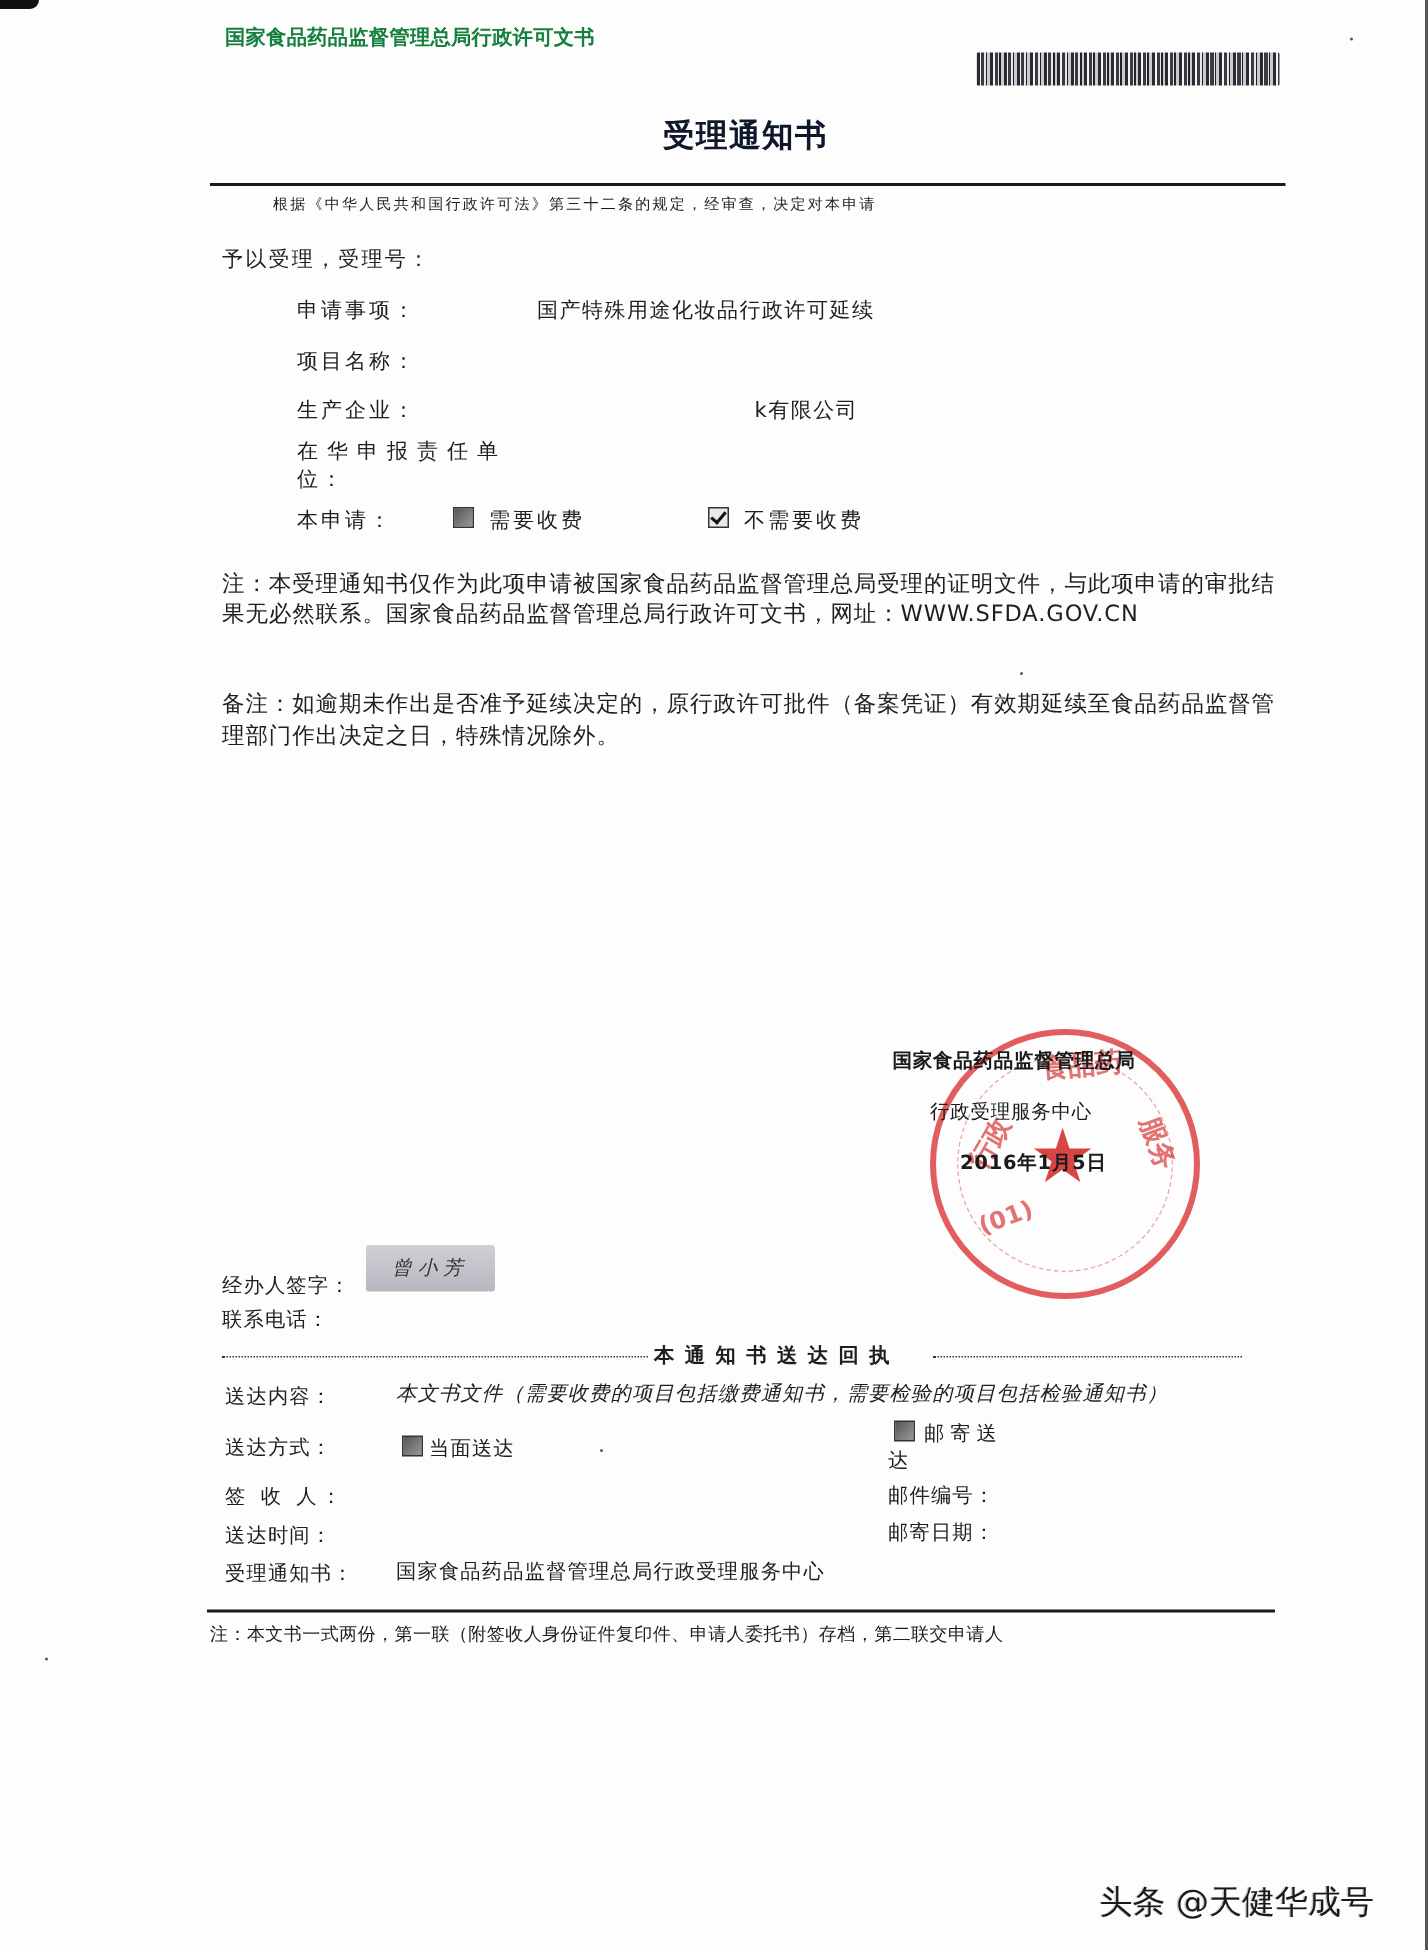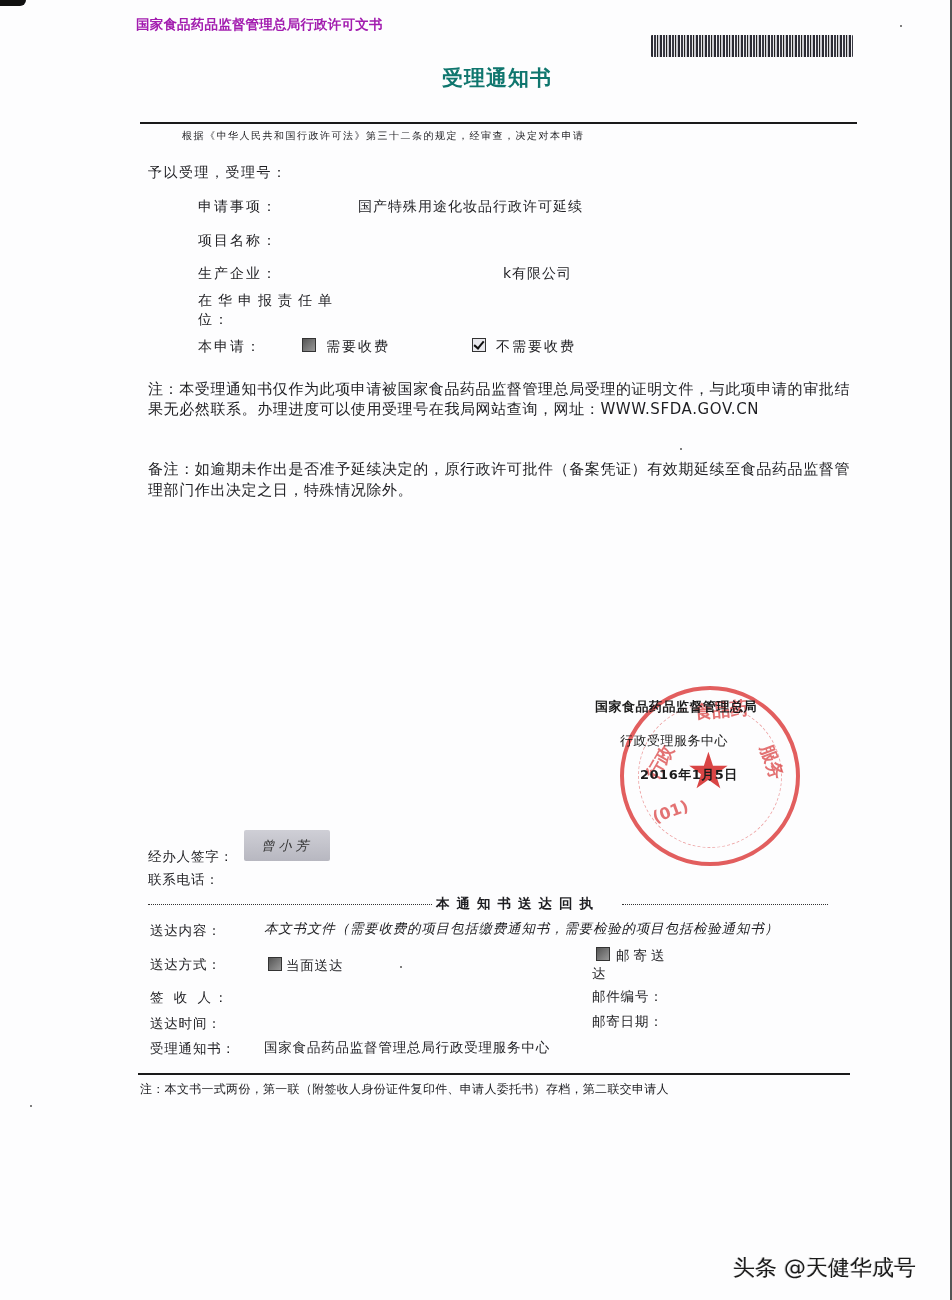--- a/index.html
+++ b/index.html
@@ -10,30 +10,30 @@
     color: #1e1e22;
   }
   .corner-tl {
     position: absolute; left: 0; top: 0; width: 26px; height: 6px;
     background: #111; border-bottom-right-radius: 6px;
   }
   .edge-right {
     position: absolute; right: 0; top: 0; width: 2px; height: 1300px; background: #555;
   }
   .abs { position: absolute; white-space: nowrap; }
-  .org-header { left: 136px; top: 16px; font-size: 13.5px; font-weight: bold; letter-spacing: 0.2px; color: #a21caf; }
+  .org-header { left: 150px; top: 16px; font-size: 13.5px; font-weight: bold; letter-spacing: 0.2px; color: #15803d; }
   .barcode {
     left: 651px; top: 35px; width: 202px; height: 22px;
     background: repeating-linear-gradient(90deg,
       #2a2a33 0px, #2a2a33 2px, #f4f4f6 2px, #f4f4f6 3px,
       #3a3a44 3px, #3a3a44 5px, #e6e6ea 5px, #e6e6ea 6px,
       #222 6px, #222 7px, #c9c9cf 7px, #c9c9cf 9px);
     border-radius: 1px;
   }
-  .doc-title { left: 442px; top: 64px; font-size: 21px; font-weight: bold; color: #0f766e; letter-spacing: 1px; }
+  .doc-title { left: 442px; top: 76px; font-size: 21px; font-weight: bold; color: #0f172a; letter-spacing: 1px; }
   .rule-top { left: 140px; top: 122px; width: 717px; height: 2px; background: #1a1a1a; }
   .para1 { left: 182px; top: 129px; font-size: 10px; letter-spacing: 1.5px; }
   .para1b { left: 148px; top: 164px; font-size: 14px; letter-spacing: 1.5px; }
   .fld-label { font-size: 14px; letter-spacing: 2px; left: 198px; }
   .fld-value { font-size: 14px; letter-spacing: 1px; }
   .cb {
     display: inline-block; width: 12px; height: 12px; border: 1px solid #333;
     background: linear-gradient(135deg, #555, #999); vertical-align: -1px; margin-right: 10px;
     position: relative;
   }
@@ -102,21 +102,21 @@
 
 <div class="abs fld-label" style="top:338px;">本申请：</div>
 <div class="abs fld-value" style="left:302px; top:338px;">
   <span class="cb"></span><span style="letter-spacing:2px;">需要收费</span>
 </div>
 <div class="abs fld-value" style="left:472px; top:338px;">
   <span class="cb checked"></span><span style="letter-spacing:2px;">不需要收费</span>
 </div>
 
 <div class="abs note" style="top:379px;">注：本受理通知书仅作为此项申请被国家食品药品监督管理总局受理的证明文件，与此项申请的审批结</div>
-<div class="abs note" style="top:399px;">果无必然联系。办理进度可以使用受理号在我局网站查询，网址：WWW.SFDA.GOV.CN</div>
+<div class="abs note" style="top:399px;">果无必然联系。国家食品药品监督管理总局行政许可文书，网址：WWW.SFDA.GOV.CN</div>
 
 <div class="abs note" style="top:459px;">备注：如逾期未作出是否准予延续决定的，原行政许可批件（备案凭证）有效期延续至食品药品监督管</div>
 <div class="abs note" style="top:480px;">理部门作出决定之日，特殊情况除外。</div>
 
 <div class="abs seal">
   <div class="seal-inner"></div>
   <div class="seal-star">★</div>
   <div class="seal-text" style="left:18px; top:60px; transform:rotate(-60deg);">行政</div>
   <div class="seal-text" style="left:70px; top:8px; transform:rotate(-5deg);">食品药</div>
   <div class="seal-text" style="left:130px; top:60px; transform:rotate(70deg);">服务</div>

